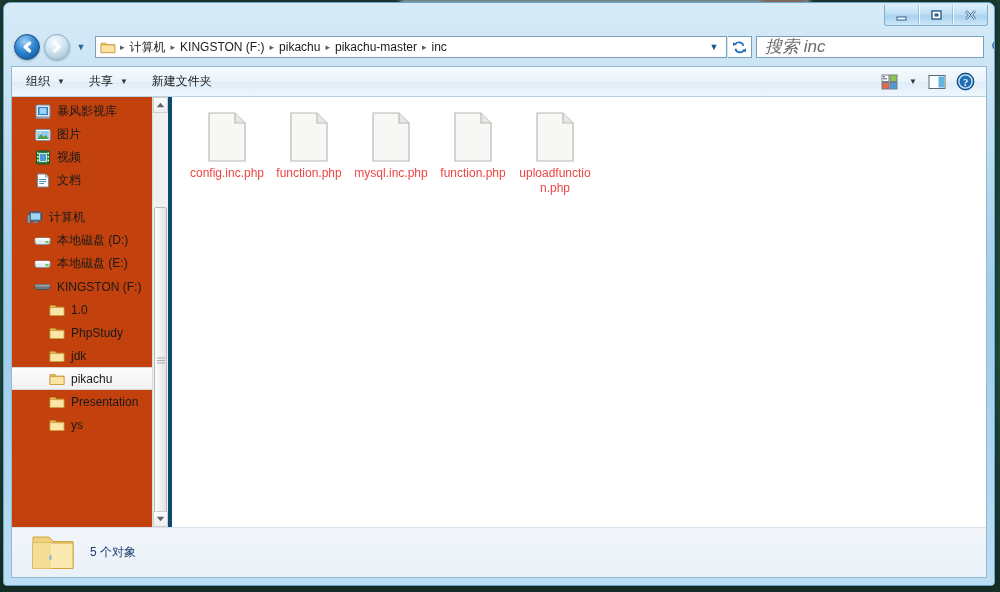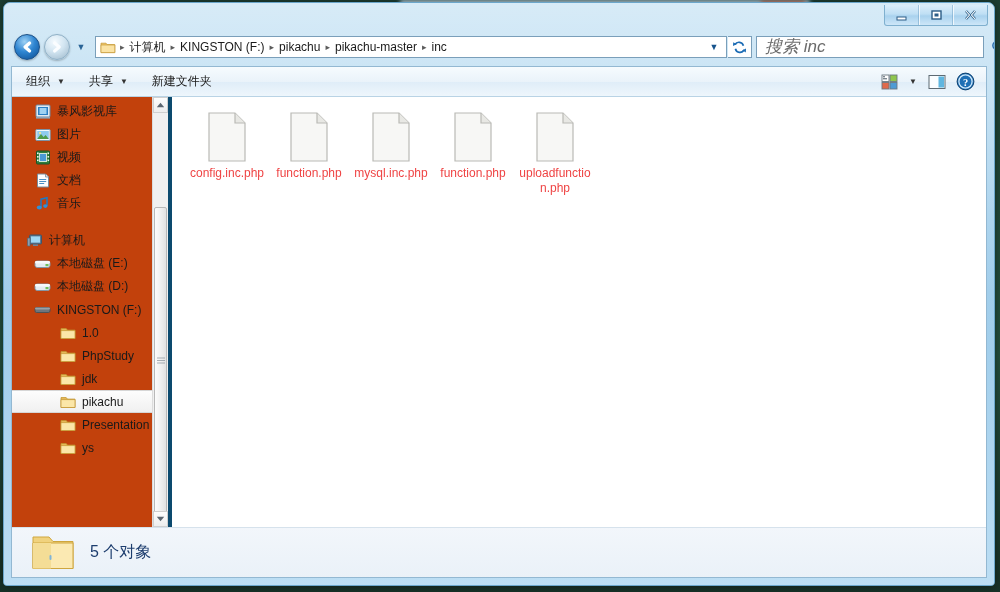--- a/index.html
+++ b/index.html
@@ -170,21 +170,21 @@
     position:relative;
     overflow:hidden;
     text-align:right;
   }
   #navpane-list { padding-top:3px; }
   .nav-item {
     height:23px; display:flex; align-items:center; gap:6px;
     padding-left:14px; font-size:12px; color:#1a1a1a; white-space:nowrap;
   }
   .nav-item.indent1 { padding-left:22px; }
-  .nav-item.indent2 { padding-left:47px; }
+  .nav-item.indent2 { padding-left:36px; }
   .nav-item.selected {
     background: linear-gradient(180deg,#fdfdfd,#f0f0f0);
     border:1px solid #d6d6d6; border-left:none; border-right:none;
     height:23px;
   }
   .nav-gap { height:14px; }
   .nav-ico { width:17px; height:16px; display:flex; align-items:center; justify-content:center; flex:0 0 17px; }
 
   
   #nav-scroll {
@@ -226,21 +226,21 @@
 
   
   #statusbar {
     height:50px; min-height:50px;
     background: linear-gradient(180deg,#f2f6fb 0%,#eaf1f8 100%);
     border-top:1px solid #d6e2ec;
     display:flex; align-items:center;
     padding-left:18px; gap:14px;
   }
   #status-folder-icon { width:46px; height:40px; display:flex; align-items:center; }
-  #status-text { font-size:16px; color:#1d3d6e; }
+  #status-text { font-size:12px; color:#1d3d6e; }
 </style>
 </head>
 <body>
 
 <div id="desktop">
 
   <div id="bg-window">
     <div class="bgtitle"></div>
     <div class="bgrow"></div>
     <div class="bgblob" style="left:40px; width:60px;"></div>
@@ -428,30 +428,20 @@
                   <path d="M9.5 1 v3 h3" fill="#dde6ee" stroke="#7b8c9b" stroke-width="0.8"></path>
                   <rect x="3.2" y="6" width="7" height="1" fill="#4a8fc4"></rect>
                   <rect x="3.2" y="8" width="7" height="1" fill="#4a8fc4"></rect>
                   <rect x="3.2" y="10" width="5" height="1" fill="#4a8fc4"></rect>
                 </svg>
               </span>
               <span>文档</span>
             </div>
 
 
-            <div class="nav-item indent1">
-              <span class="nav-ico">
-                <svg width="15" height="15" viewBox="0 0 15 15">
-                  <path d="M6 11.5 V3.2 L12 1.8 V10" stroke="#1f7ac4" stroke-width="1.5" fill="none"></path>
-                  <ellipse cx="4.3" cy="11.6" rx="2.5" ry="2" fill="#2f8fd8"></ellipse>
-                  <ellipse cx="10.3" cy="10.1" rx="2.2" ry="1.8" fill="#2f8fd8"></ellipse>
-                </svg>
-              </span>
-              <span>音乐</span>
-            </div>
 
             <div class="nav-gap"></div>
 
             <div class="nav-item">
               <span class="nav-ico">
                 <svg width="16" height="14" viewBox="0 0 16 14">
                   <rect x="2.5" y="1" width="12" height="9" rx="1" fill="#5d7a93" stroke="#3e5569" stroke-width="1"></rect>
                   <rect x="4" y="2.4" width="9" height="6.2" fill="#9fd8f5"></rect>
                   <rect x="6" y="10.4" width="5" height="1.6" fill="#6c8499"></rect>
                   <rect x="0.6" y="4" width="2.4" height="8" rx="0.5" fill="#8fa6b8" stroke="#51677a" stroke-width="0.8"></rect>
@@ -462,32 +452,32 @@
 
 
             <div class="nav-item indent1">
               <span class="nav-ico">
                 <svg width="17" height="12" viewBox="0 0 17 12">
                   <rect x="1" y="3" width="15" height="6.5" rx="2.2" fill="#e4ebf1" stroke="#8496a5" stroke-width="1"></rect>
                   <rect x="1" y="3" width="15" height="2.6" rx="1.3" fill="#f6f9fb"></rect>
                   <rect x="11.5" y="6" width="3" height="2.2" fill="#6fc05a"></rect>
                 </svg>
               </span>
-              <span>本地磁盘 (E:)</span>
+              <span>本地磁盘 (D:)</span>
             </div>
 
             <div class="nav-item indent1">
               <span class="nav-ico">
                 <svg width="17" height="12" viewBox="0 0 17 12">
                   <rect x="1" y="3" width="15" height="6.5" rx="2.2" fill="#e4ebf1" stroke="#8496a5" stroke-width="1"></rect>
                   <rect x="1" y="3" width="15" height="2.6" rx="1.3" fill="#f6f9fb"></rect>
                   <rect x="11.5" y="6" width="3" height="2.2" fill="#6fc05a"></rect>
                 </svg>
               </span>
-              <span>本地磁盘 (D:)</span>
+              <span>本地磁盘 (E:)</span>
             </div>
 
             <div class="nav-item indent1">
               <span class="nav-ico">
                 <svg width="17" height="11" viewBox="0 0 17 11">
                   <rect x="1" y="3.5" width="15" height="5" rx="1.6" fill="#6e757b" stroke="#4b5156" stroke-width="1"></rect>
                   <rect x="1" y="3.5" width="15" height="2" rx="1" fill="#9aa1a7"></rect>
                 </svg>
               </span>
               <span>KINGSTON (F:)</span>

